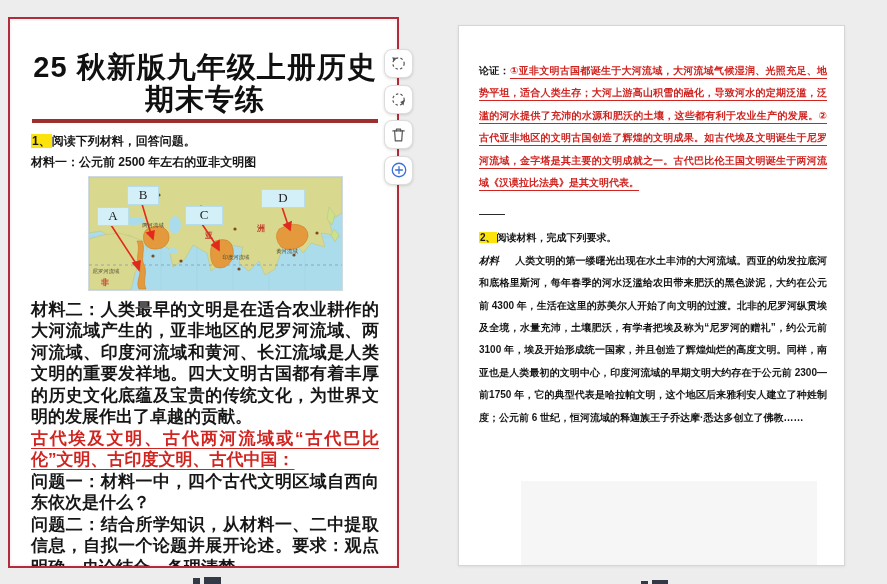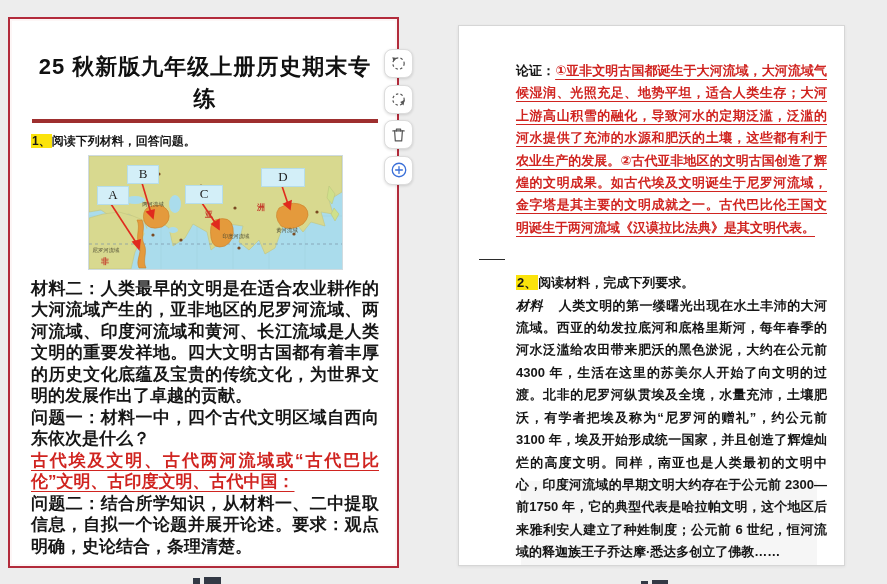--- a/index.html
+++ b/index.html
@@ -6,40 +6,40 @@
   body{width:887px;height:584px;background:#ededed;font-family:"Liberation Sans","DejaVu Sans",sans-serif;}
   .stage{position:relative;width:887px;height:584px;overflow:hidden;}
 
   
   .page{position:absolute;background:#fff;box-sizing:border-box;overflow:hidden;}
   .page-left{left:8px;top:17px;width:391px;height:551px;border:2.5px solid #b22b3b;box-shadow:inset 0 0 0 2px #fdf6f6;}
   .page-right{left:458px;top:25px;width:387px;height:541px;border:1px solid #d6d6d6;box-shadow:0 1px 3px rgba(0,0,0,.07);}
 
   
   .lp-inner{padding:32px 18px 0 21px;}
-  .doc-title{text-align:center;font-weight:900;font-size:22px;line-height:32px;color:#101010;letter-spacing:1px;}
+  .doc-title{text-align:center;font-weight:900;font-size:29px;line-height:32px;color:#101010;letter-spacing:1px;}
   .title-rule{height:3.5px;background:#9e2f2f;margin:4px 1px 8px 1px;}
   .ln{margin:0;font-size:12px;line-height:21px;font-weight:700;color:#161616;}
   .para{margin:0;font-size:17px;line-height:21.5px;font-weight:700;color:#161616;text-align:justify;}
   mark.hl{background:#fbe30b;color:#161616;padding:0 1px;}
   .red{color:#d02420;}
   .u{text-decoration:underline;text-decoration-thickness:1.2px;text-underline-offset:3.5px;}
   b.lbl{color:#161616;font-weight:700;}
 
   
   .map{position:relative;width:253px;height:113px;margin:4px 0 9px 58px;background:#aadcec;outline:1px solid #cfdbe0;}
   .map svg{position:absolute;inset:0;}
   .map-marker{position:absolute;background:#d3eff8;border:0.5px solid #b6dde9;display:flex;align-items:center;justify-content:center;
     font-family:"Liberation Serif","DejaVu Serif",serif;font-size:13px;color:#222;}
   .map-region{position:absolute;font-size:6px;color:#4c4a33;white-space:nowrap;transform:scale(.9);}
   .map-continent{position:absolute;font-size:8px;font-weight:700;color:#c43a2a;}
 
   
   .rp-inner{position:relative;padding:34px 17px 0 20px;}
-  .rp-inner .para{line-height:22.4px;font-size:13px;margin-left:37px;}
+  .rp-inner .para{line-height:22.4px;font-size:10px;}
   .blank-line{width:26px;border-bottom:1.6px solid #2b2b2b;height:12px;margin:8px 0 12px 0;}
   .artifact{position:absolute;left:62px;top:455px;width:296px;height:86px;background:#f6f6f6;z-index:0;}
   .rp-inner p{position:relative;z-index:1;}
 
   
   .toolbar{position:absolute;left:384px;top:49px;width:29px;display:flex;flex-direction:column;gap:6.5px;z-index:5;}
   .tb{width:29px;height:29px;background:#fff;border:1px solid #dcdcdc;border-radius:8px;box-shadow:0 1px 3px rgba(0,0,0,.14);
       display:flex;align-items:center;justify-content:center;padding:0;cursor:pointer;}
   .tb svg{display:block;}
 
@@ -52,20 +52,21 @@
 <div class="stage">
 
   <section class="page page-left">
     <div class="lp-inner">
       <div class="doc-title">
         <div>25 秋新版九年级上册历史期末专练</div>
       </div>
       <div class="title-rule"></div>
 
       <p class="ln"><mark class="hl">1、</mark><span>阅读下列材料，回答问题。</span></p>
+      <p class="ln">材料一：公元前 2500 年左右的亚非文明图</p>
 
       <div class="map">
         <svg width="253" height="113" viewBox="0 0 253 113">
 
           <rect x="0" y="0" width="253" height="113" fill="#aadcec"></rect>
 
           <g stroke="#9fc9d8" stroke-width="0.4">
             <line x1="36" y1="0" x2="36" y2="113"></line>
               <line x1="72" y1="0" x2="72" y2="113"></line>
             <line x1="108" y1="0" x2="108" y2="113"></line>
@@ -130,22 +131,22 @@
         <div class="map-region" style="left:52px;top:44px;">两河流域</div>
         <div class="map-region" style="left:132px;top:76px;">印度河流域</div>
         <div class="map-region" style="left:186px;top:70px;">黄河流域</div>
 
         <div class="map-continent" style="left:12px;top:100px;">非</div>
         <div class="map-continent" style="left:116px;top:53px;">亚</div>
         <div class="map-continent" style="left:168px;top:46px;">洲</div>
       </div>
 
       <p class="para">材料二：人类最早的文明是在适合农业耕作的大河流域产生的，亚非地区的尼罗河流域、两河流域、印度河流域和黄河、长江流域是人类文明的重要发祥地。四大文明古国都有着丰厚的历史文化底蕴及宝贵的传统文化，为世界文明的发展作出了卓越的贡献。</p>
+      <p class="para"><span class="red u">古代埃及文明、古代两河流域或“古代巴比伦”文明、古印度文明、古代中国：</span></p>
       <p class="para">问题一：材料一中，四个古代文明区域自西向东依次是什么？</p>
-      <p class="para"><span class="red u">古代埃及文明、古代两河流域或“古代巴比伦”文明、古印度文明、古代中国：</span></p>
       <p class="para">问题二：结合所学知识，从材料一、二中提取信息，自拟一个论题并展开论述。要求：观点明确，史论结合，条理清楚。</p>
 
     </div>
   </section>
 
   <div class="toolbar">
     <button class="tb" aria-label="rotate counterclockwise">
       <span>
         <svg width="17" height="17" viewBox="0 0 24 24" fill="none">
           <circle cx="12" cy="12" r="8" stroke="#565656" stroke-width="1.7" stroke-dasharray="3.4,3.2"></circle>

